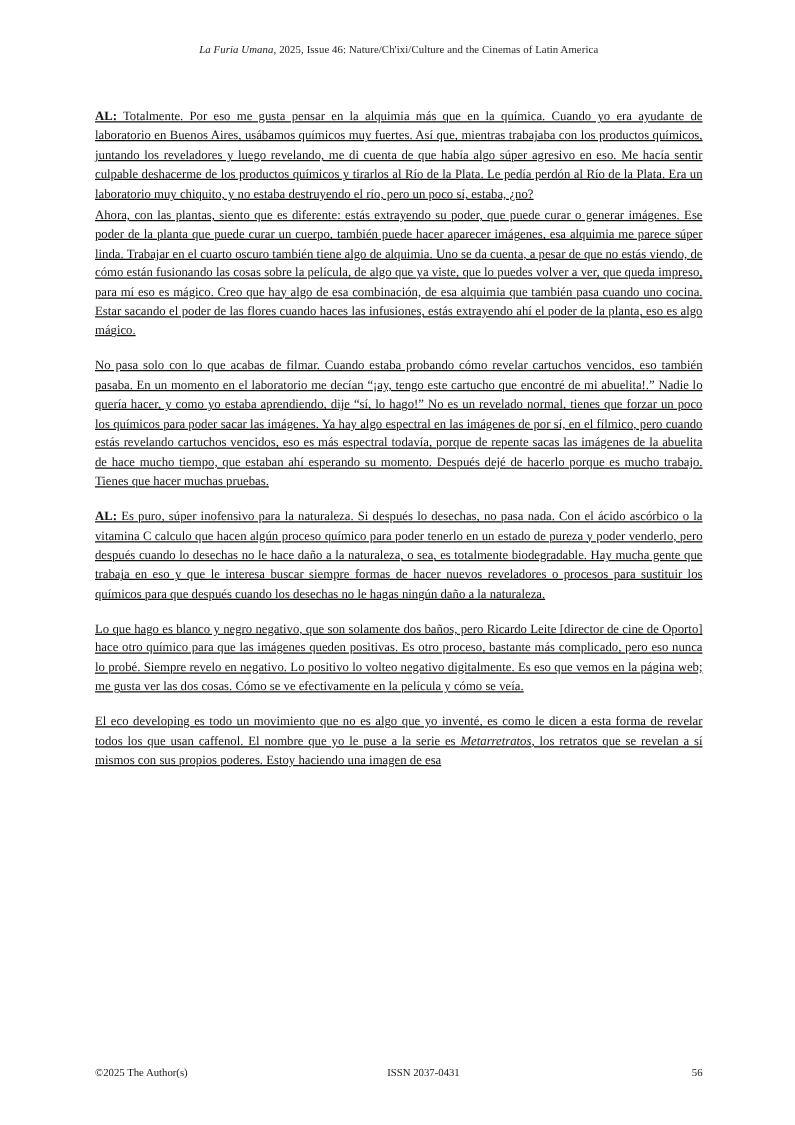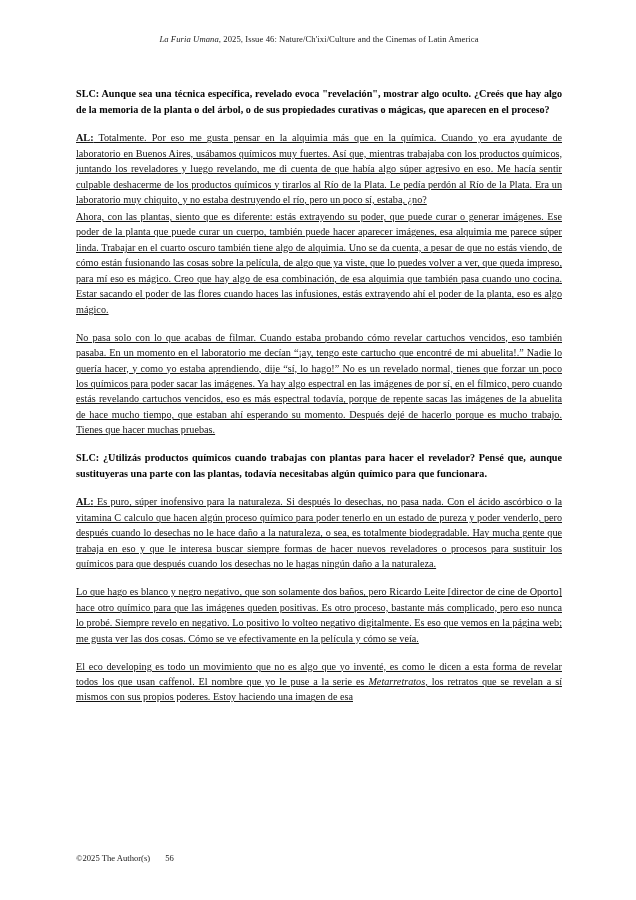--- a/index.html
+++ b/index.html
@@ -77,21 +77,20 @@
   .footer {
     position: absolute;
     bottom: 36px;
     left: 76px;
     width: 486px;
     display: flex;
     align-items: baseline;
     font-size: 8.6px;
     line-height: 12px;
     color: #1a1a1a;
-    gap: 15px;
   }
   .footer .copyright {
     flex: 0 0 auto;
     text-align: left;
   }
   .footer .issn {
     flex: 1 1 auto;
     text-align: center;
     padding-right: 26px;
   }
@@ -105,36 +104,35 @@
 <body>
 
 <div class="page">
 
   <div class="running-head">
     <span class="journal">La Furia Umana</span><span>, 2025, Issue 46: Nature/Ch'ixi/Culture and the Cinemas of Latin America</span>
   </div>
 
   <div class="content">
 
-    <p class="question"><span class="speaker">SLC:</span><span> Aunque sea una técnica específica, revelado evoca "revelación", mostrar algo oculto. ¿Creés que hay algo de la memoria de la planta o del árbol, o de sus propiedades curativas o mágicas, que aparecen en el proceso?</span></p>
 
     <p class="para tight"><span class="speaker">AL:</span><span> Totalmente. Por eso me gusta pensar en la alquimia más que en la química. Cuando yo era ayudante de laboratorio en Buenos Aires, usábamos químicos muy fuertes. Así que, mientras trabajaba con los productos químicos, juntando los reveladores y luego revelando, me di cuenta de que había algo súper agresivo en eso. Me hacía sentir culpable deshacerme de los productos químicos y tirarlos al Río de la Plata. Le pedía perdón al Río de la Plata. Era un laboratorio muy chiquito, y no estaba destruyendo el río, pero un poco sí, estaba, ¿no?</span></p>
 
     <p class="para">Ahora, con las plantas, siento que es diferente: estás extrayendo su poder, que puede curar o generar imágenes. Ese poder de la planta que puede curar un cuerpo, también puede hacer aparecer imágenes, esa alquimia me parece súper linda. Trabajar en el cuarto oscuro también tiene algo de alquimia. Uno se da cuenta, a pesar de que no estás viendo, de cómo están fusionando las cosas sobre la película, de algo que ya viste, que lo puedes volver a ver, que queda impreso, para mí eso es mágico. Creo que hay algo de esa combinación, de esa alquimia que también pasa cuando uno cocina. Estar sacando el poder de las flores cuando haces las infusiones, estás extrayendo ahí el poder de la planta, eso es algo mágico.</p>
 
     <p class="para">No pasa solo con lo que acabas de filmar. Cuando estaba probando cómo revelar cartuchos vencidos, eso también pasaba. En un momento en el laboratorio me decían “¡ay, tengo este cartucho que encontré de mi abuelita!.” Nadie lo quería hacer, y como yo estaba aprendiendo, dije “sí, lo hago!” No es un revelado normal, tienes que forzar un poco los químicos para poder sacar las imágenes. Ya hay algo espectral en las imágenes de por sí, en el fílmico, pero cuando estás revelando cartuchos vencidos, eso es más espectral todavía, porque de repente sacas las imágenes de la abuelita de hace mucho tiempo, que estaban ahí esperando su momento. Después dejé de hacerlo porque es mucho trabajo. Tienes que hacer muchas pruebas.</p>
 
-    <p class="question"><span class="speaker">SLC:</span><span> ¿Utilizás productos químicos cuando trabajas con plantas para hacer el revelador? Pensé que, aunque sustituyeras una parte con las plantas, todavía necesitabas algún químico para que funcionara.</span></p>
 
     <p class="para"><span class="speaker">AL:</span><span> Es puro, súper inofensivo para la naturaleza. Si después lo desechas, no pasa nada. Con el ácido ascórbico o la vitamina C calculo que hacen algún proceso químico para poder tenerlo en un estado de pureza y poder venderlo, pero después cuando lo desechas no le hace daño a la naturaleza, o sea, es totalmente biodegradable. Hay mucha gente que trabaja en eso y que le interesa buscar siempre formas de hacer nuevos reveladores o procesos para sustituir los químicos para que después cuando los desechas no le hagas ningún daño a la naturaleza.</span></p>
 
     <p class="para">Lo que hago es blanco y negro negativo, que son solamente dos baños, pero Ricardo Leite [director de cine de Oporto] hace otro químico para que las imágenes queden positivas. Es otro proceso, bastante más complicado, pero eso nunca lo probé. Siempre revelo en negativo. Lo positivo lo volteo negativo digitalmente. Es eso que vemos en la página web; me gusta ver las dos cosas. Cómo se ve efectivamente en la película y cómo se veía.</p>
 
     <p class="para"><span>El eco developing es todo un movimiento que no es algo que yo inventé, es como le dicen a esta forma de revelar todos los que usan caffenol. El nombre que yo le puse a la serie es </span><span class="ital">Metarretratos</span><span>, los retratos que se revelan a sí mismos con sus propios poderes. Estoy haciendo una imagen de esa</span></p>
 
   </div>
 
   <div class="footer">
     <span class="copyright">©2025 The Author(s)</span>
+    <span class="issn">ISSN 2037-0431</span>
     <span class="pageno">56</span>
   </div>
 
 </div>
 
 </body></html>

